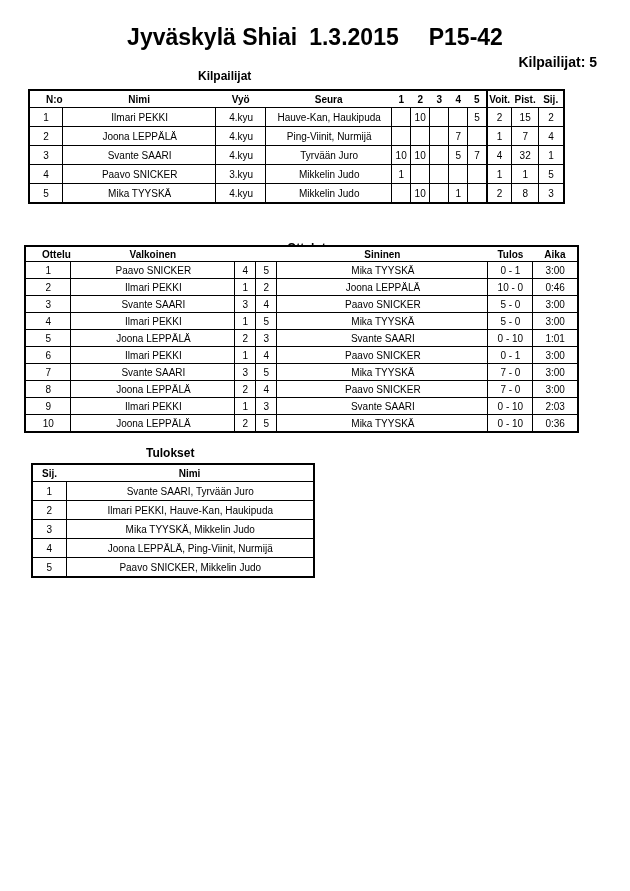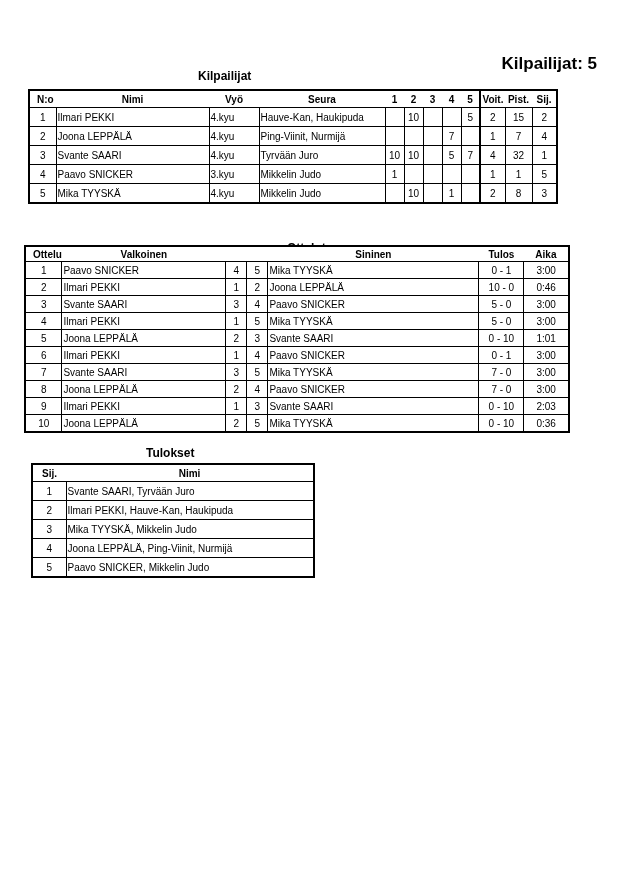--- a/index.html
+++ b/index.html
@@ -7,21 +7,21 @@
     position:relative; width:630px; height:891px; background:#ffffff;
     font-family:"Liberation Sans", sans-serif; color:#000; overflow:hidden;
   }
   .main-title {
     position:absolute; top:24px; left:0; width:630px; text-align:center;
     font-size:23px; font-weight:bold; white-space:nowrap;
   }
   .main-title .gap-s { display:inline-block; width:12px; }
   .main-title .gap-l { display:inline-block; width:30px; }
   .count-label {
-    position:absolute; top:54px; right:33px; font-size:17px; font-weight:bold;
+    position:absolute; top:54px; right:33px; font-size:14px; font-weight:bold;
   }
   .sec-title { position:absolute; font-size:12px; font-weight:bold; }
   #t1-title { left:198px; top:69px; }
   #t2-title { left:287px; top:241px; }
   #t3-title { left:146px; top:446px;text-align:center; }
 
   table {
     position:absolute; border-collapse:collapse; table-layout:fixed;
     background:#fff; border:2px solid #000;
   }
@@ -35,30 +35,33 @@
     white-space:nowrap; overflow:visible;
   }
   td {
     font-size:10px; font-weight:normal; vertical-align:middle;
     padding:0; border:1px solid #000; white-space:nowrap; overflow:hidden;
   }
   #t1 th { height:16px; } #t1 td { height:18px; }
   #t2 th { height:14px; } #t2 td { height:16px; }
   #t3 th { height:16px; } #t3 td { height:18px; }
 
-  .l { text-align:left; padding-left:1px; }
+  .l { text-align:center; padding-left:1px; }
   .c { text-align:center; }
-  th.hl { text-align:left; padding-left:7px; }
+  th.hl { text-align:left; padding-left:16px; }
   .thick-left { border-left:2px solid #000 !important; }
 </style>
 </head>
 <body>
 
 <div class="page">
 
+  <div class="main-title">
+    <span>Jyväskylä Shiai</span><span class="gap-s"></span><span>1.3.2015</span><span class="gap-l"></span><span>P15-42</span>
+  </div>
 
   <div class="count-label">Kilpailijat: 5</div>
 
   <div class="sec-title" id="t1-title">Kilpailijat</div>
 
   <table id="t1">
     <colgroup>
       <col style="width:27px">
         <col style="width:153px">
         <col style="width:50px">

